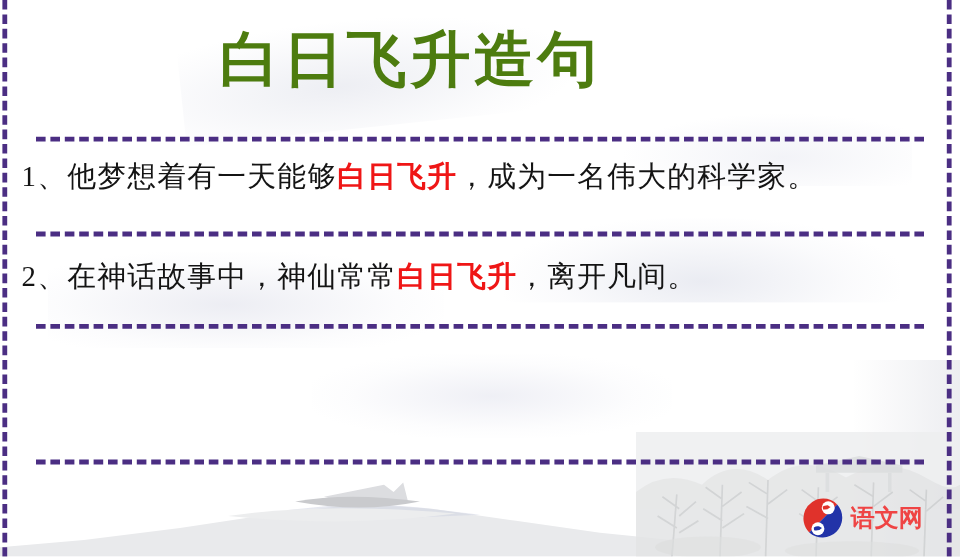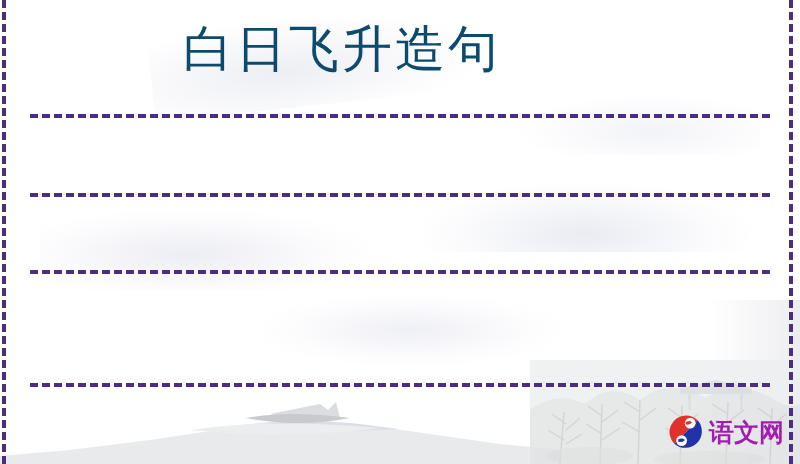--- a/index.html
+++ b/index.html
@@ -94,23 +94,23 @@
     z-index: 3;
   }
 
   
   .title {
     position: absolute;
     left: 0; top: 22px;
     width: 684px;
     text-align: center;
     font-size: 50px;
-    font-weight: 400;
+    font-weight: 700;
     letter-spacing: 3px;
-    color: #0c4a6e;
+    color: #4d7c0f;
     font-family: "DejaVu Serif", "Liberation Serif", serif;
     z-index: 2;
     line-height: 1.1;
   }
 
   
   .sentence {
     position: absolute;
     left: 18px;
     width: 768px;
@@ -133,23 +133,23 @@
   .logo {
     position: absolute;
     left: 668px; top: 414px;
     display: flex;
     align-items: center;
     gap: 5px;
     z-index: 4;
   }
   .logo-mark { width: 36px; height: 36px; display: block; }
   .logo-text {
-    font-size: 25px;
+    font-size: 20px;
     font-weight: 700;
-    color: #a21caf;
+    color: #ef4444;
     letter-spacing: 0px;
     font-family: Liberation Serif, serif;
     line-height: 1;
   }
 </style>
 </head>
 <body>
 
 <div id="page">
 
@@ -196,21 +196,27 @@
   <div class="rail rail-left"></div>
   <div class="rail rail-right"></div>
 
   <div class="rule" style="top:114px;"></div>
   <div class="rule" style="top:193px;"></div>
   <div class="rule" style="top:270px;"></div>
   <div class="rule" style="top:383px;"></div>
 
   <div class="title">白日飞升造句</div>
 
-
+  <div class="sentence s1">
+    <span>1、</span><span>他梦想着有一天能够</span><span class="kw">白日飞升</span><span>，成为一名伟大的科学家。</span>
+  </div>
+
+  <div class="sentence s2">
+    <span>2、</span><span>在神话故事中，神仙常常</span><span class="kw">白日飞升</span><span>，离开凡间。</span>
+  </div>
 
 
   <div class="logo">
     <svg class="logo-mark" viewBox="0 0 36 36">
       <path d="M18 1.5 A16.5 16.5 0 0 0 6.35 29.65 Q12 24 18 18 Q24 12 29.65 6.35 A16.45 16.45 0 0 0 18 1.5 Z" fill="#e0322b"></path>
       <path d="M29.65 6.35 A16.5 16.5 0 0 1 6.35 29.65 Q12 24 18 18 Q24 12 29.65 6.35 Z" fill="#2233a8"></path>
       <circle cx="22.2" cy="9.2" r="5.4" fill="#ffffff"></circle>
       <circle cx="13.6" cy="26.6" r="5.4" fill="#ffffff"></circle>
       <path d="M17.6 8.0 q3.6 -1.9 6.6 0.6 q-2.4 2.6 -6.3 1.9 z" fill="#e0322b"></path>
       <circle cx="21.6" cy="8.2" r="1.25" fill="#e0322b"></circle>

